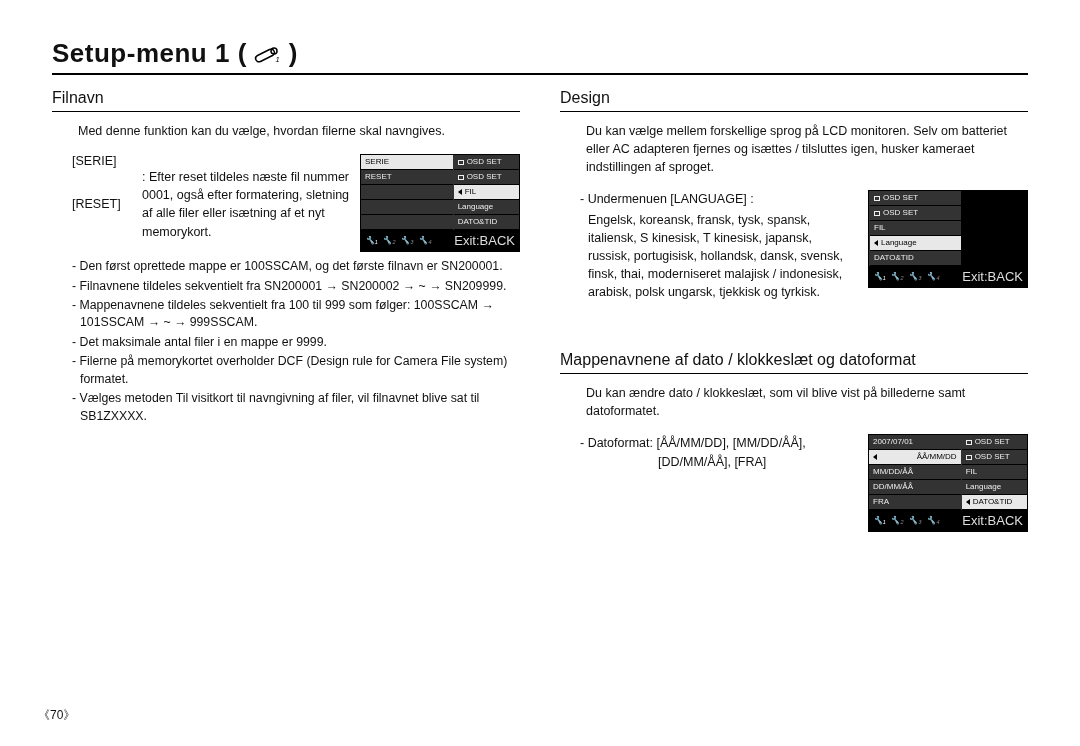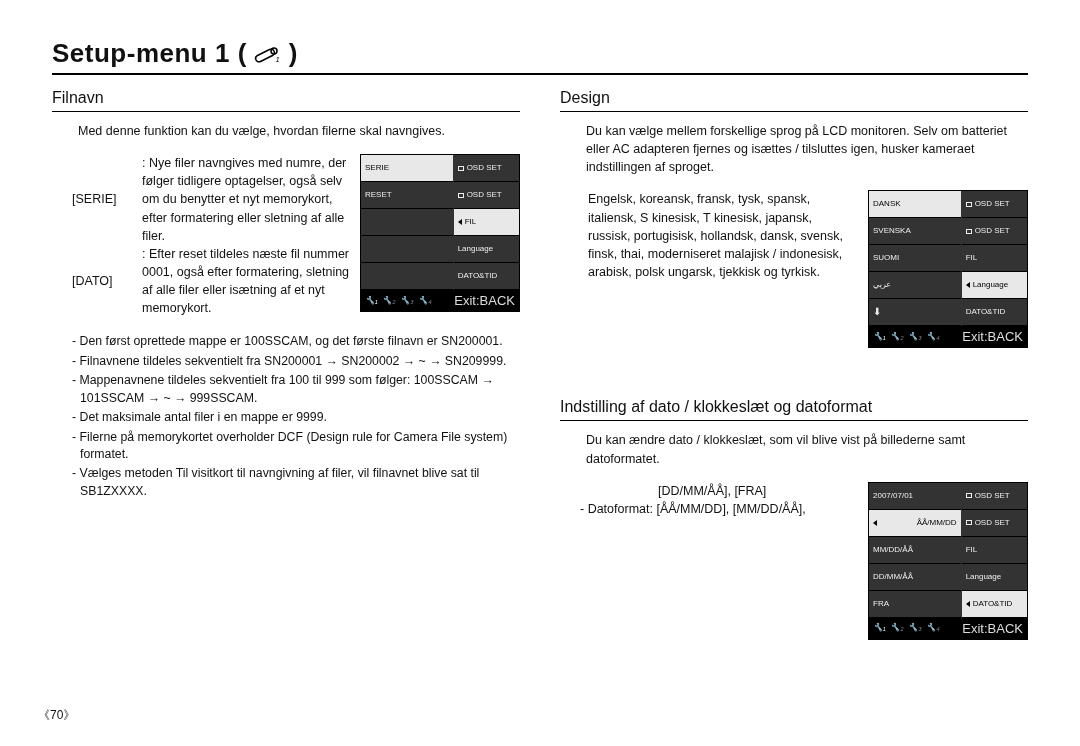--- a/index.html
+++ b/index.html
@@ -28,21 +28,21 @@
   .section-gap { height: 50px; }
   .date-row { display:flex; gap:14px; align-items:flex-start; margin-left:20px; }
   .date-text { flex:1; }
   .page-num { position:absolute; bottom: 22px; left: 38px; font-size: 12px; }
 
   
   .lcd { flex: 0 0 160px; width: 160px; border: 1px solid #000; background: #000; color: #fff; font-size: 8px; line-height: 1; }
   .lcd-grid { display: grid; grid-template-columns: 58% 42%; }
   .lcd-left { display:flex; flex-direction:column; }
   .lcd-right { display:flex; flex-direction:column; border-left: 1px solid #333; }
-  .lcd-cell { padding: 3px 4px; display:flex; justify-content:space-between; align-items:center; background:#333; border-bottom:1px solid #000; height:27px; color:#eee; }
+  .lcd-cell { padding: 3px 4px; display:flex; justify-content:space-between; align-items:center; background:#333; border-bottom:1px solid #000; height:15px; color:#eee; }
   .lcd-cell.hl { background:#e8e8e8; color:#000; }
   .lcd-cell .tri { width:0; height:0; border-top:3px solid transparent; border-bottom:3px solid transparent; border-right:4px solid currentColor; }
   .lcd-right .lcd-cell { justify-content:flex-start; gap:3px; }
   .lcd-right .lcd-cell .sq { width:6px; height:5px; border:1px solid currentColor; }
   .lcd-foot { background:#000; padding:4px 4px; display:flex; justify-content:space-between; align-items:center; }
   .lcd-foot .wrenches { display:flex; gap:5px; }
   .lcd-foot .wrenches span { color:#888; font-style:italic; font-size:8px; }
   .lcd-foot .wrenches span.on { color:#fff; }
   .lcd-foot .exit { color:#ddd; font-size:13px; }
 
@@ -69,24 +69,23 @@
   <div class="cols">
 
     <div class="col">
       <h2>Filnavn</h2>
       <p class="intro">Med denne funktion kan du vælge, hvordan filerne skal navngives.</p>
 
       <div class="def-and-screen">
         <div class="def-list">
           <div class="def-row">
             <div class="def-label">[SERIE]</div>
-            <div class="def-body">: Nye filer navngives med numre, der følger tidligere optagelser, også selv om du benytter et nyt memorykort, efter formatering eller sletning af alle filer.</div>
           </div>
           <div class="def-row">
-            <div class="def-label">[DATO]</div>
+            <div class="def-label">[RESET]</div>
             <div class="def-body">: Efter reset tildeles næste fil nummer 0001, også efter formatering, sletning af alle filer eller isætning af et nyt memorykort.</div>
           </div>
         </div>
         <div class="lcd" id="lcd-left">
             <div class="lcd-grid">
               <div class="lcd-left">
                 <div class="lcd-cell hl">
                   <span>SERIE</span>
                 </div>
                 <div class="lcd-cell">
@@ -144,41 +143,25 @@
         <p>- Vælges metoden Til visitkort til navngivning af filer, vil filnavnet blive sat til SB1ZXXXX.</p>
       </div>
     </div>
 
     <div class="col">
       <h2>Design</h2>
       <p class="intro">Du kan vælge mellem forskellige sprog på LCD monitoren. Selv om batteriet eller AC adapteren fjernes og isættes / tilsluttes igen, husker kameraet indstillingen af sproget.</p>
 
       <div class="sub-and-screen">
         <div class="sub-block">
+          <p class="sub-head">- Undermenuen [LANGUAGE] :</p>
           <p class="sub-body">Engelsk, koreansk, fransk, tysk, spansk, italiensk, S kinesisk, T kinesisk, japansk, russisk, portugisisk, hollandsk, dansk, svensk, finsk, thai, moderniseret malajisk / indonesisk, arabisk, polsk ungarsk, tjekkisk og tyrkisk.</p>
         </div>
         <div class="lcd" id="lcd-sprog">
             <div class="lcd-grid">
-              <div class="lcd-left">
-                <div class="lcd-cell hl">
-                  <span>DANSK</span>
-                </div>
-                <div class="lcd-cell">
-                  <span>SVENSKA</span>
-                </div>
-                <div class="lcd-cell">
-                  <span>SUOMI</span>
-                </div>
-                <div class="lcd-cell">
-                  <span class="rtl">عربي</span>
-                </div>
-                <div class="lcd-cell">
-                  <span class="darr">⬇</span>
-                </div>
-              </div>
               <div class="lcd-right">
                 <div class="lcd-cell">
                   <span class="sq"></span>
                   <span>OSD SET</span>
                 </div>
                 <div class="lcd-cell">
                   <span class="sq"></span>
                   <span>OSD SET</span>
                 </div>
                 <div class="lcd-cell">
@@ -200,27 +183,27 @@
                 <span>🔧₃</span>
                 <span>🔧₄</span>
               </div>
               <div class="exit">Exit:BACK</div>
             </div>
           </div>
       </div>
 
       <div class="section-gap"></div>
 
-      <h2>Indstilling af dato / klokkeslæt og datoformat</h2>
+      <h2>Mappenavnene af dato / klokkeslæt og datoformat</h2>
       <p class="intro">Du kan ændre dato / klokkeslæt, som vil blive vist på billederne samt datoformatet.</p>
 
       <div class="date-row">
         <div class="date-text">
+          <p>- Datoformat: [ÅÅ/MM/DD], [MM/DD/ÅÅ],</p>
           <p style="padding-left:78px">[DD/MM/ÅÅ], [FRA]</p>
-          <p>- Datoformat: [ÅÅ/MM/DD], [MM/DD/ÅÅ],</p>
         </div>
         <div class="lcd" id="lcd-dato">
             <div class="lcd-grid">
               <div class="lcd-left">
                 <div class="lcd-cell">
                   <span>2007/07/01</span>
                 </div>
                 <div class="lcd-cell hl">
                   <span class="tri"></span>
                   <span>ÅÅ/MM/DD</span>

